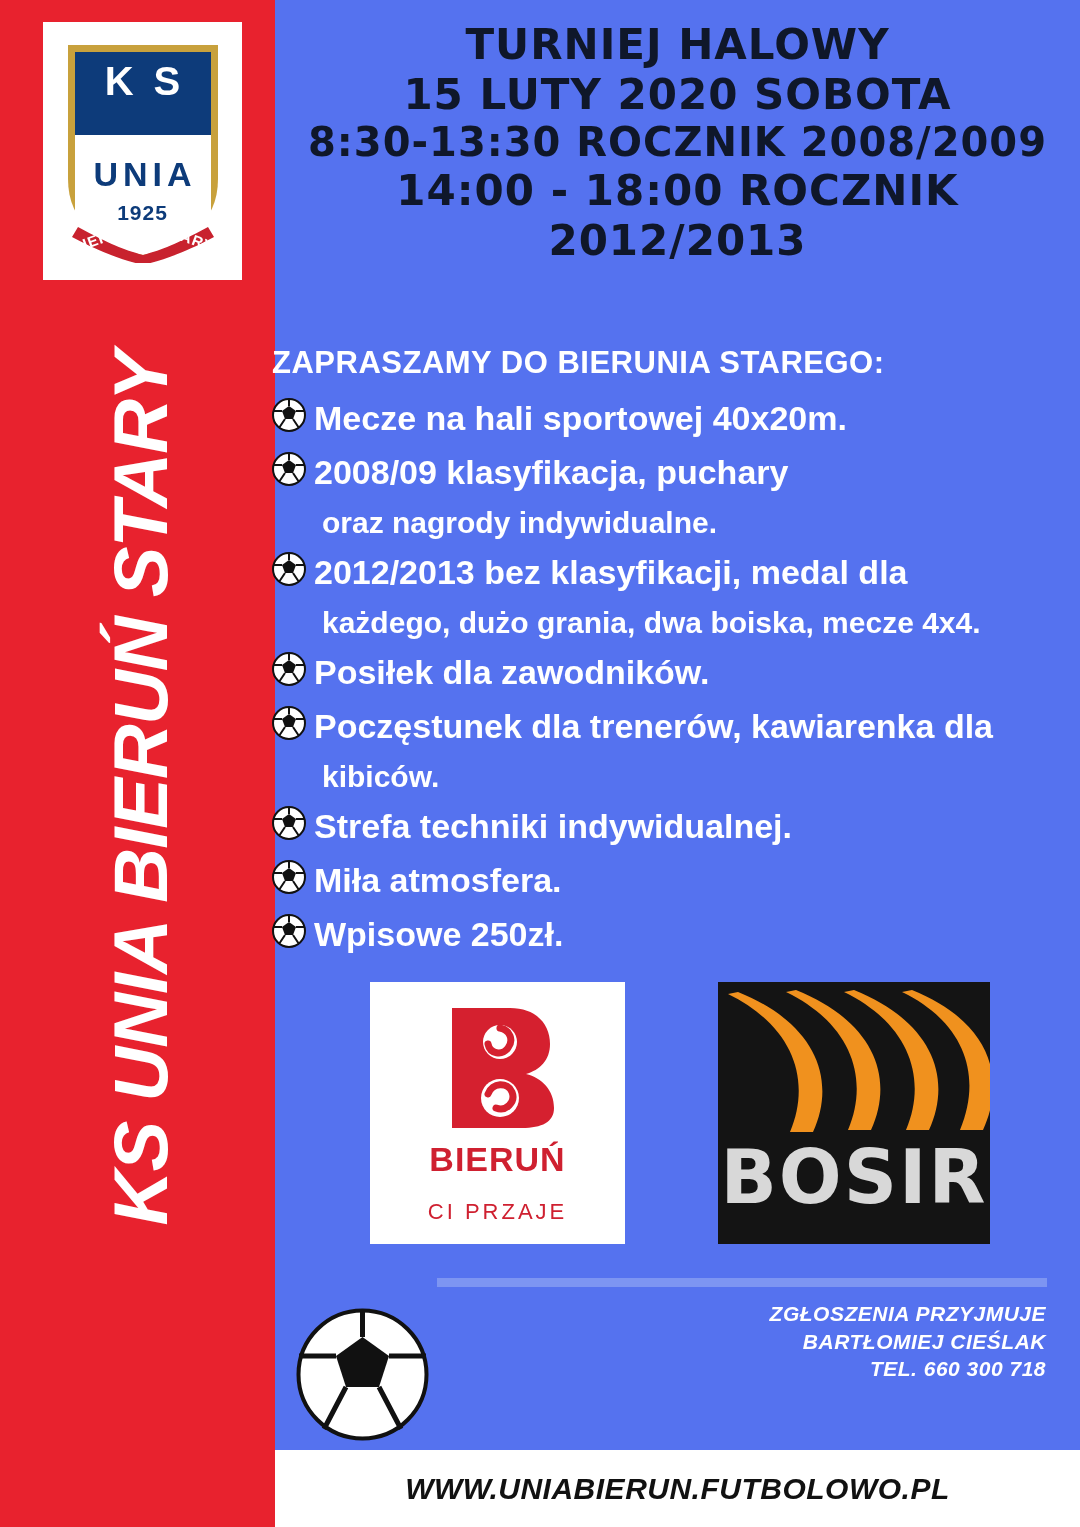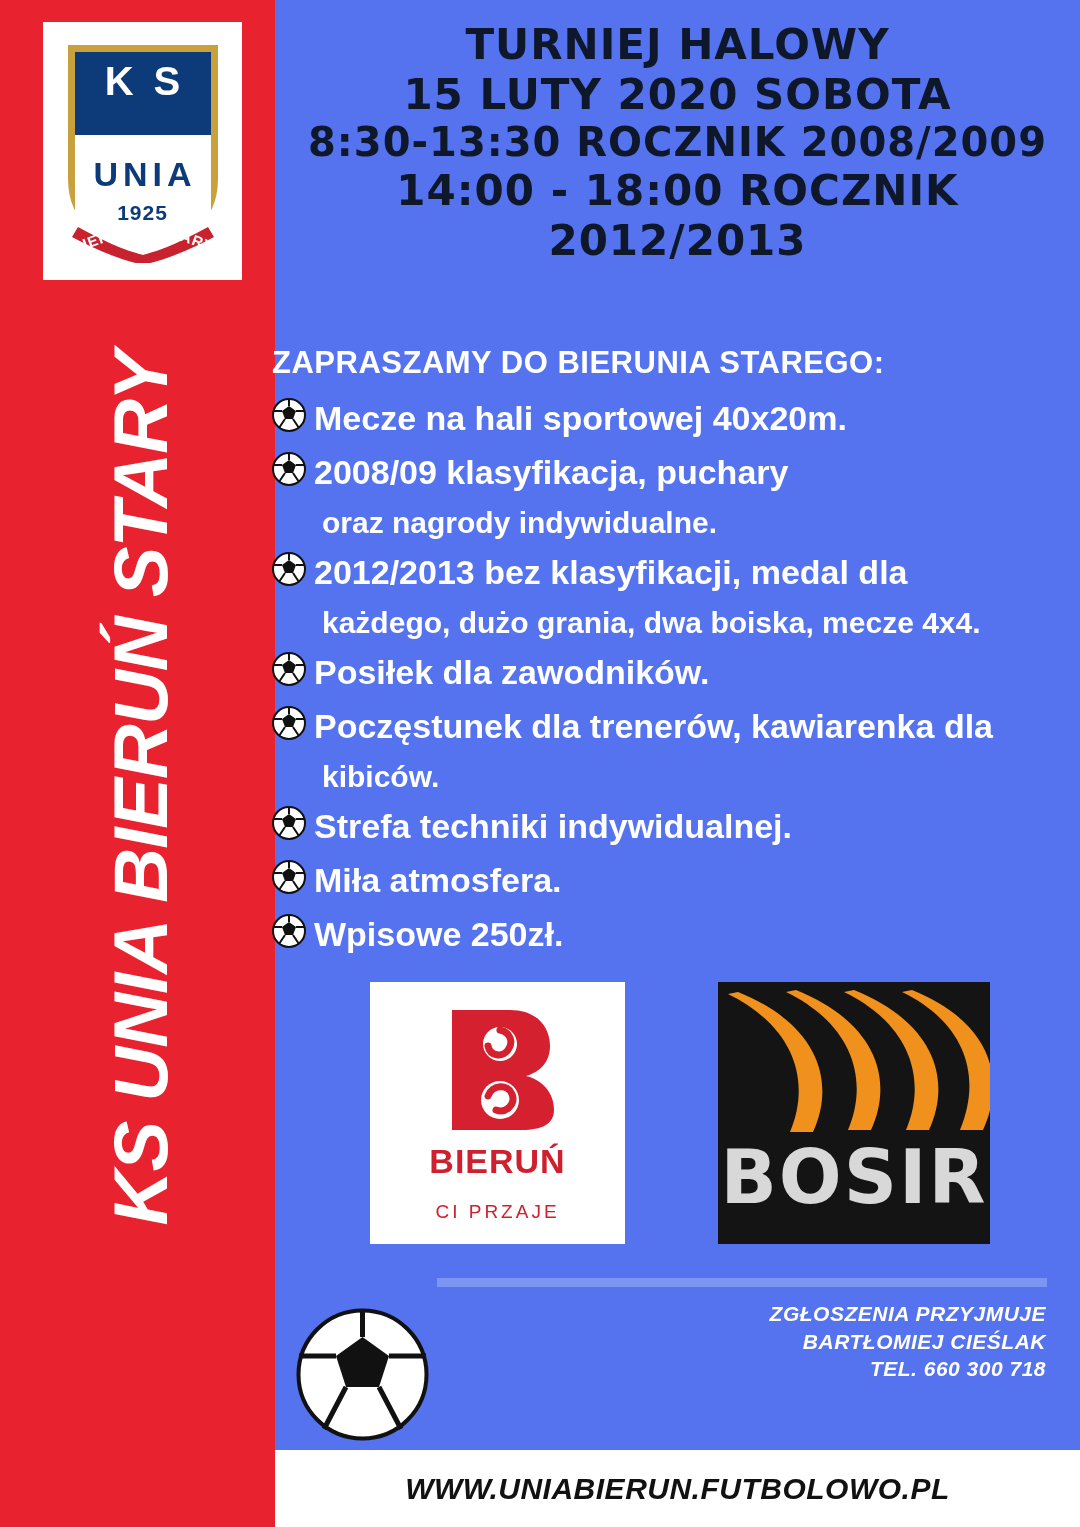--- a/index.html
+++ b/index.html
@@ -201,21 +201,21 @@
     margin-bottom: 10px;
   }
   .bierun-name {
     color: #cf2030;
     font-size: 34px;
     font-weight: bold;
     letter-spacing: 1px;
   }
   .bierun-slogan {
     color: #cf2030;
-    font-size: 19px;
+    font-size: 22px;
     letter-spacing: 3px;
     margin-top: 20px;
   }
   .logo-bosir {
     position: absolute;
     left: 718px;
     top: 982px;
     width: 272px;
     height: 262px;
     background: #15803d;

